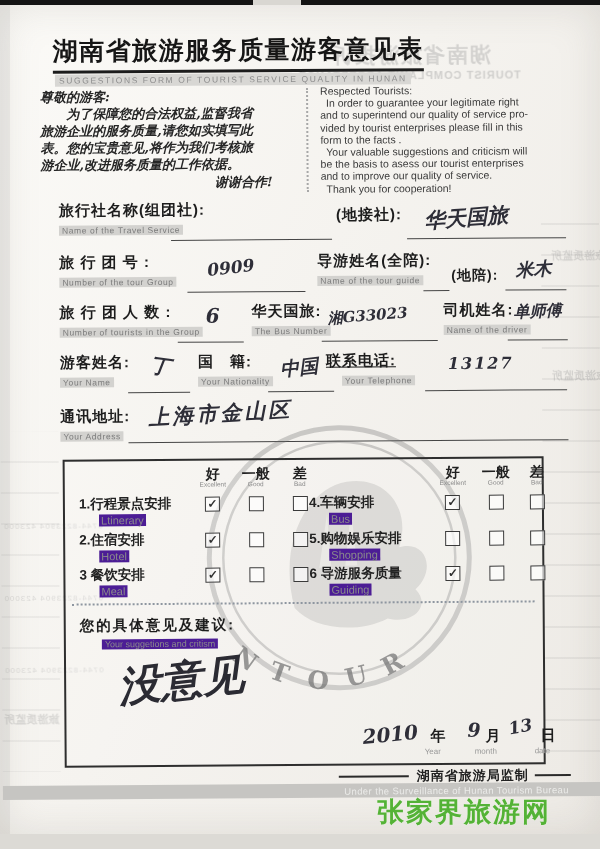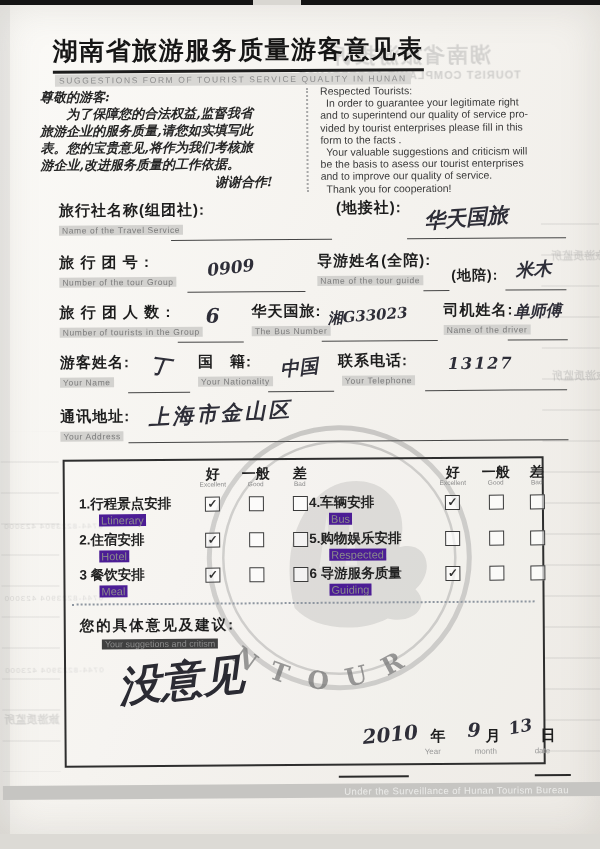--- a/index.html
+++ b/index.html
@@ -46,21 +46,21 @@
   .colhead{position:absolute;width:40px;text-align:center;}
   .colhead .zh{font-size:14px;font-weight:700;color:#202020;display:block;line-height:14px;}
   .colhead .en{font-size:6.5px;color:#8a8a8a;display:block;line-height:8px;}
   .cb{position:absolute;width:13px;height:13px;border:1.5px solid #3a3a3a;background:rgba(255,255,255,.65);
       font-size:12px;line-height:12px;text-align:center;color:#2f2f2f;font-weight:700;
       font-family:"DejaVu Serif",serif;}
   .item-zh{position:absolute;font-size:13.5px;font-weight:600;color:#222;white-space:nowrap;}
   .item-en{position:absolute;font-size:11px;color:#8b8b8b;background:#4c1d95;padding:0 2px;white-space:nowrap;}
   .dotted-sep{position:absolute;left:6px;right:8px;top:142px;border-top:2px dotted #8e96a0;}
   .sugg-zh{position:absolute;left:14px;top:155px;font-size:14.5px;font-weight:700;letter-spacing:2px;color:#1d1d1d;}
-  .sugg-en{position:absolute;left:36px;top:178px;font-size:9px;color:#8b8b8b;background:#404040;padding:0 3px;}
+  .sugg-en{position:absolute;left:36px;top:178px;font-size:9px;color:#8b8b8b;background:#4c1d95;padding:0 3px;}
   .sugg-hand{position:absolute;left:52px;top:192px;font-size:42px;transform:rotate(-6deg);color:#2b2b33;}
 
   .date-hand{position:absolute;font-family:"DejaVu Serif",serif;font-style:italic;font-weight:600;color:#2e2e38;}
   .date-unit{position:absolute;font-size:15px;font-weight:700;color:#1d1d1d;}
   .date-en{position:absolute;font-size:8px;color:#9a9a9a;}
 
   .footer-line{position:absolute;border-top:2px solid #2a2a2a;height:0;}
   .footer-zh{position:absolute;left:414px;top:768px;font-size:13px;font-weight:700;color:#222;letter-spacing:1px;white-space:nowrap;}
   .graybar{position:absolute;left:0;top:784px;width:600px;height:14px;background:#c6c5c2;}
   .graybar-text{position:absolute;right:34px;top:786px;font-size:9.5px;color:#ebebe9;letter-spacing:.4px;white-space:nowrap;}
@@ -114,21 +114,21 @@
 vided by tourist enterprises please fill in this
 form to the facts .
   Your valuable suggestions and criticism will
 be the basis to asess our tourist enterprises
 and to improve our quality of service.
   Thank you for cooperation!</div>
 
     <div class="flabel" style="left:60px;top:200px;">旅行社名称(组团社):</div>
     <div class="fsub" style="left:60px;top:224px;">Name of the Travel Service</div>
     <div class="uline" style="left:172px;top:238px;width:161px;"></div>
-    <div class="flabel" style="left:337px;top:199px;text-align:right;">(地接社):</div>
+    <div class="flabel" style="left:337px;top:206px;text-align:right;">(地接社):</div>
     <div class="hand" style="left:425px;top:205px;font-size:21px;transform:rotate(-4deg);">华天国旅</div>
     <div class="uline" style="left:408px;top:238px;width:159px;"></div>
 
     <div class="flabel" style="left:60px;top:252px;">旅 行 团 号 :</div>
     <div class="fsub" style="left:60px;top:276px;">Number of the tour Group</div>
     <div class="hand" style="left:208px;top:257px;font-size:17px;transform:rotate(-6deg);">0909</div>
     <div class="uline" style="left:188px;top:290px;width:118px;"></div>
     <div class="flabel" style="left:318px;top:252px;">导游姓名(全陪):</div>
     <div class="fsub" style="left:318px;top:276px;">Name of the tour guide</div>
     <div class="uline" style="left:424px;top:290px;width:26px;"></div>
@@ -150,21 +150,21 @@
     <div class="uline" style="left:508px;top:340px;width:60px;"></div>
 
     <div class="flabel" style="left:60px;top:352px;">游客姓名:</div>
     <div class="fsub" style="left:60px;top:376px;">Your Name</div>
     <div class="hand" style="left:150px;top:352px;font-size:20px;transform:rotate(8deg);">丁</div>
     <div class="uline" style="left:128px;top:390px;width:62px;"></div>
     <div class="flabel" style="left:198px;top:352px;">国　籍:</div>
     <div class="fsub" style="left:198px;top:376px;">Your Nationality</div>
     <div class="hand" style="left:280px;top:355px;font-size:19px;transform:rotate(-6deg);">中国</div>
     <div class="uline" style="left:268px;top:390px;width:66px;"></div>
-    <div class="flabel" style="left:338px;top:352px;">联系电话:</div>
+    <div class="flabel" style="left:326px;top:352px;text-decoration:underline;">联系电话:</div>
     <div class="fsub" style="left:342px;top:376px;">Your Telephone</div>
     <div class="hand" style="left:448px;top:355px;font-size:16px;letter-spacing:2px;">13127</div>
     <div class="uline" style="left:425px;top:390px;width:142px;"></div>
 
     <div class="flabel" style="left:60px;top:406px;">通讯地址:</div>
     <div class="fsub" style="left:60px;top:430px;">Your Address</div>
     <div class="hand" style="left:148px;top:399px;font-size:21px;transform:rotate(-3deg);letter-spacing:3px;">上海市金山区</div>
     <div class="uline" style="left:128px;top:440px;width:440px;"></div>
 
     <div class="stamp">
@@ -221,21 +221,21 @@
       <div class="cb" style="left:424px;top:36px;"></div>
       <div class="cb" style="left:465px;top:36px;"></div>
 
       <div class="item-zh" style="left:14px;top:70px;">2.住宿安排</div>
       <div class="item-en" style="left:34px;top:89px;">Hotel</div>
       <div class="cb" style="left:140px;top:72px;">✓</div>
       <div class="cb" style="left:184px;top:72px;"></div>
       <div class="cb" style="left:228px;top:72px;"></div>
 
       <div class="item-zh" style="left:244px;top:70px;">5.购物娱乐安排</div>
-      <div class="item-en" style="left:264px;top:89px;">Respected</div>
+      <div class="item-en" style="left:264px;top:89px;">Shopping</div>
       <div class="cb" style="left:380px;top:72px;"></div>
       <div class="cb" style="left:424px;top:72px;"></div>
       <div class="cb" style="left:465px;top:72px;"></div>
 
       <div class="item-zh" style="left:14px;top:105px;">3 餐饮安排</div>
       <div class="item-en" style="left:34px;top:124px;">Meal</div>
       <div class="cb" style="left:140px;top:107px;">✓</div>
       <div class="cb" style="left:184px;top:107px;"></div>
       <div class="cb" style="left:228px;top:107px;"></div>
 
@@ -256,20 +256,22 @@
       <div class="date-hand" style="left:401px;top:260px;font-size:19px;">9</div>
       <div class="date-unit" style="left:419px;top:268px;">月</div>
       <div class="date-hand" style="left:442px;top:258px;font-size:17px;transform:rotate(-10deg);">13</div>
       <div class="date-unit" style="left:474px;top:268px;">日</div>
       <div class="date-en" style="left:358px;top:288px;">Year</div>
       <div class="date-en" style="left:408px;top:288px;">month</div>
       <div class="date-en" style="left:468px;top:288px;">date</div>
     </div>
 
     <div class="footer-line" style="left:336px;top:776px;width:70px;"></div>
+    <div class="footer-zh">湖南省旅游局监制</div>
     <div class="footer-line" style="left:532px;top:776px;width:36px;"></div>
     <div class="graybar"></div>
     <div class="graybar-text">Under the Surveillance of Hunan Tourism Bureau</div>
   </div>
 
+  <div class="site-zh">张家界旅游网</div>
 
   <div class="bottom-strip"></div>
 </div>
 
 </body></html>

